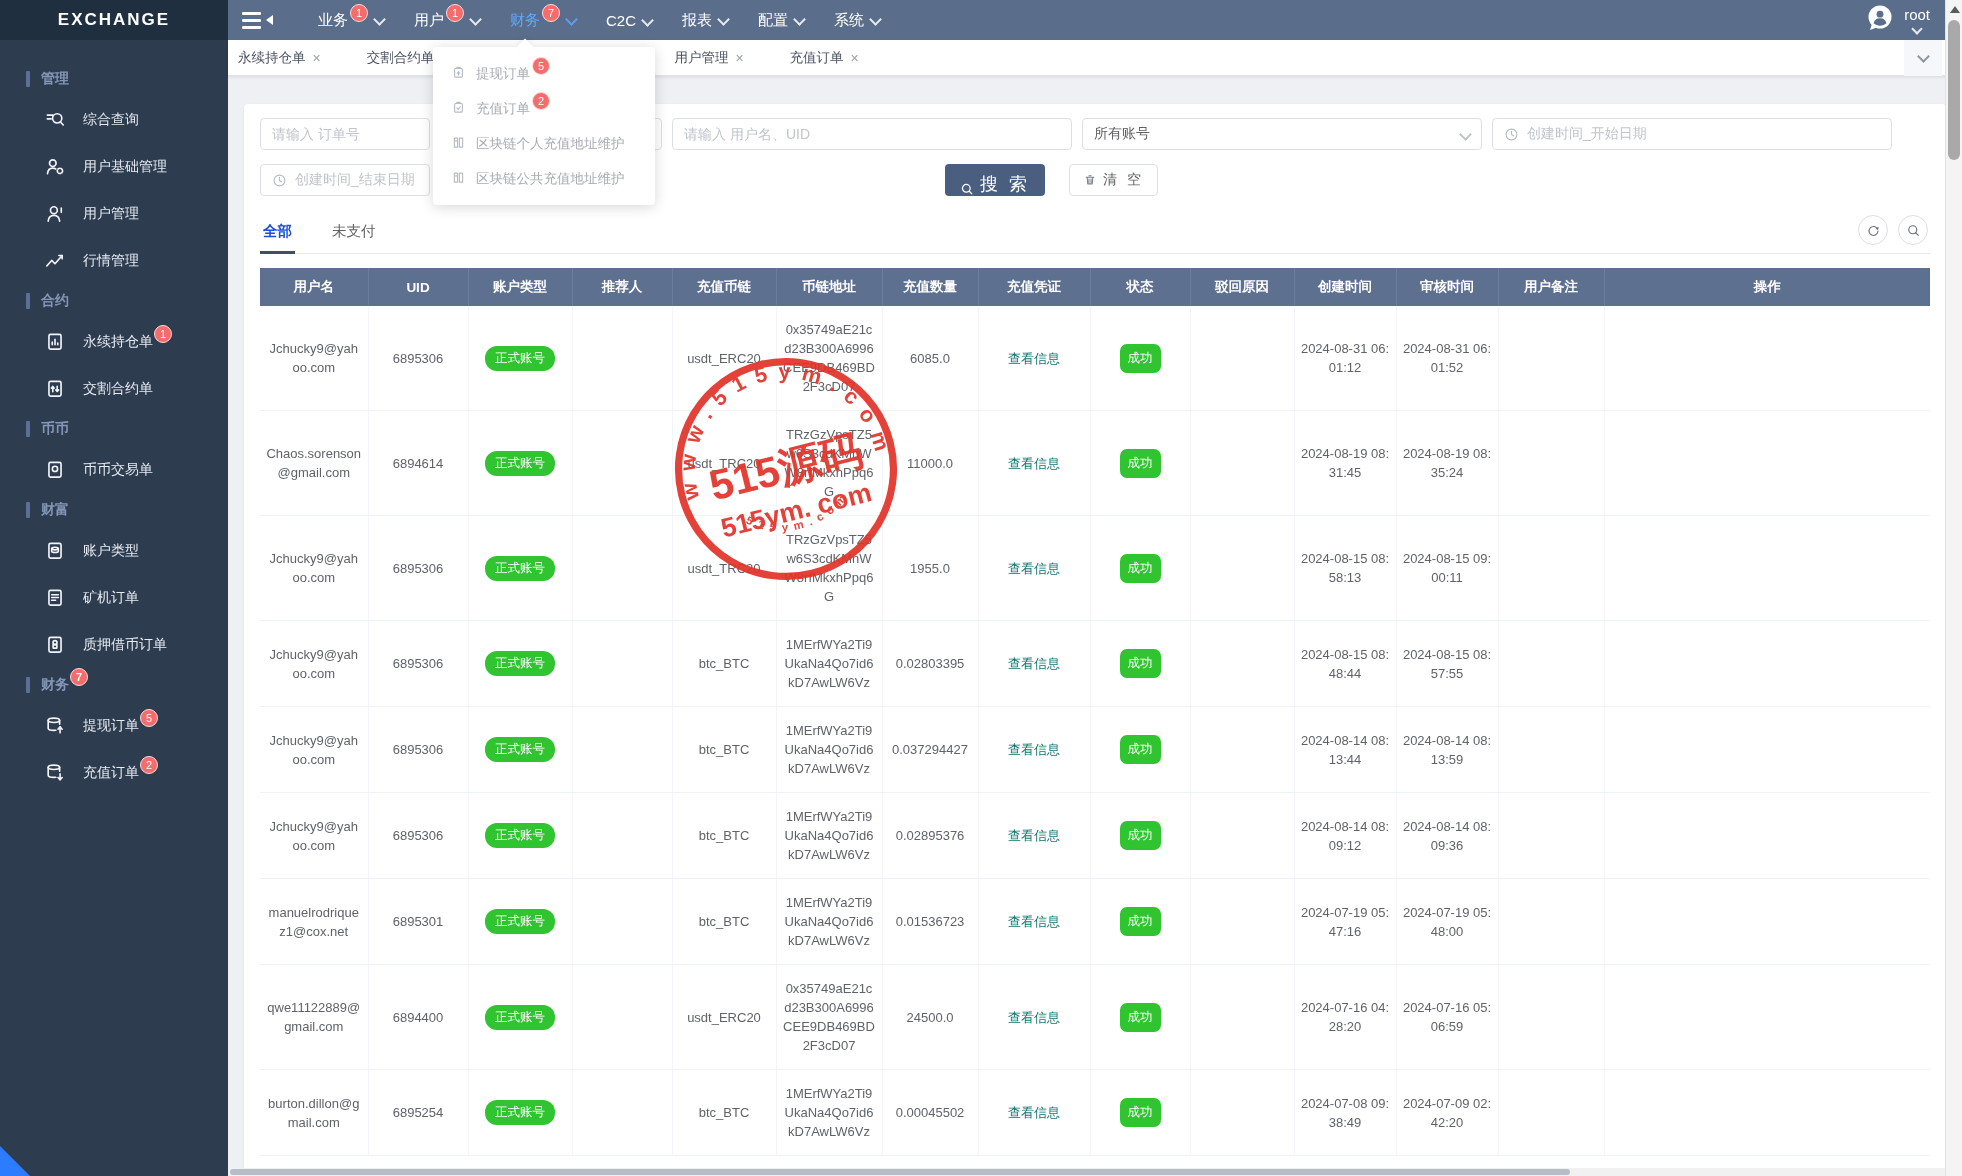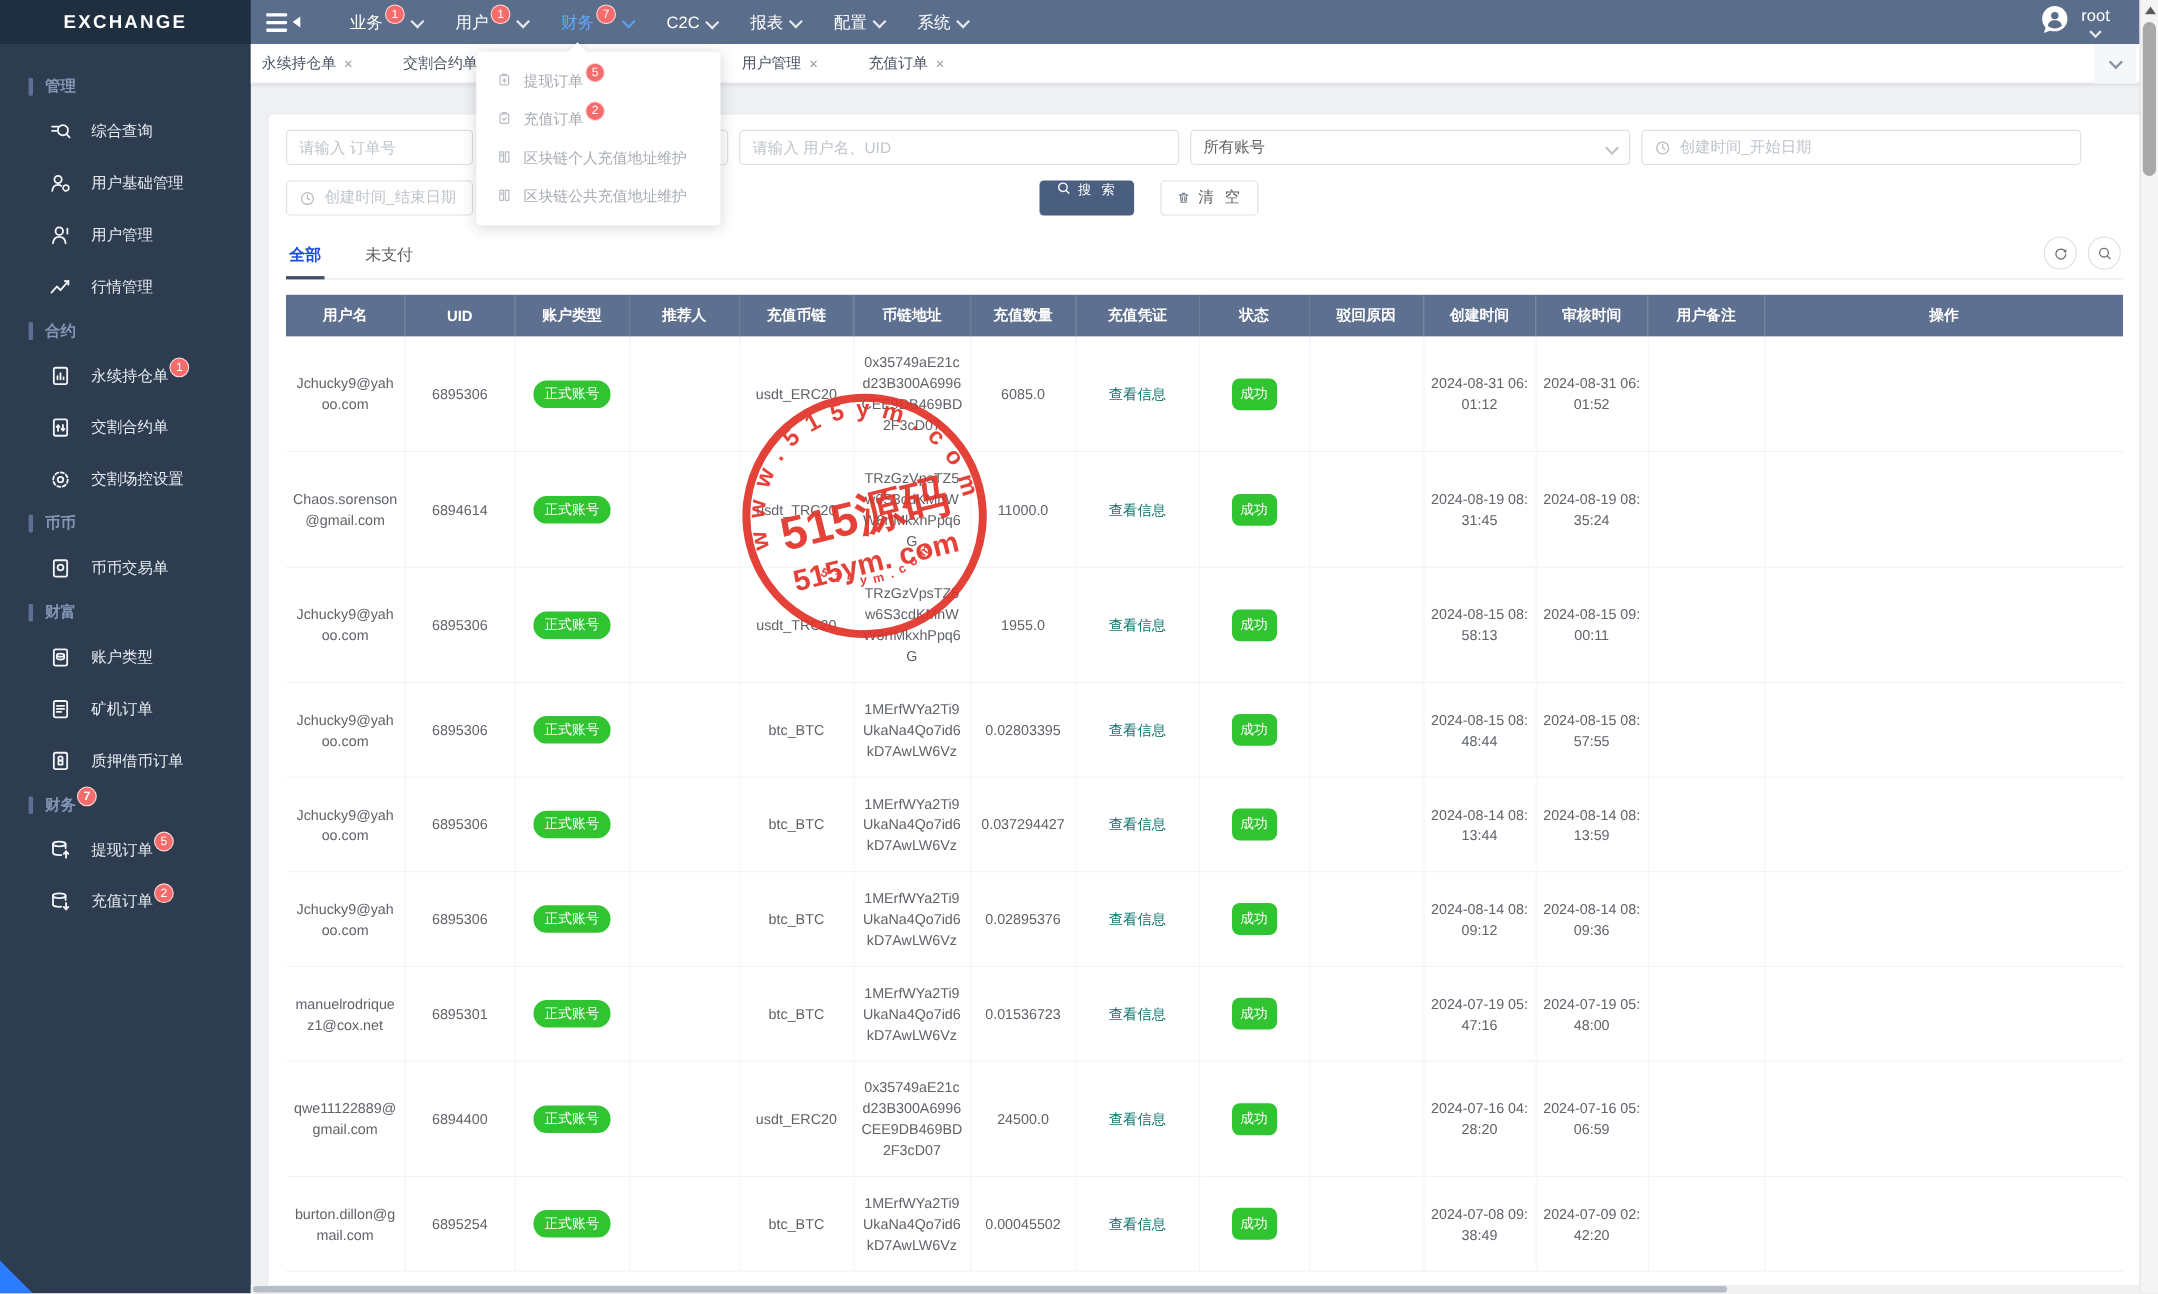--- a/index.html
+++ b/index.html
@@ -13,21 +13,21 @@
   .nav { flex:1; display:flex; align-items:center; color:#fff; }
   .hamburger { width:30px; height:22px; margin-left:14px; display:flex; align-items:center; cursor:pointer; }
   .hbars { display:flex; flex-direction:column; gap:4px; }
   .hbars i { display:block; width:19px; height:3px; background:#fff; border-radius:1px; }
   .htri { width:0; height:0; border-top:5px solid transparent; border-bottom:5px solid transparent; border-right:7px solid #fff; margin-left:5px; }
   .menus { display:flex; align-items:center; margin-left:46px; gap:30px; }
   .menu-item { position:relative; display:flex; align-items:flex-start; font-size:15px; cursor:pointer; color:#fff; }
   .menu-item.active { color:#5ea8ff; }
   .menu-badge { background:#f56c6c; color:#fff; border:1px solid #ffd9d9; font-size:11px; min-width:18px; height:18px; line-height:16px; border-radius:9px; text-align:center; padding:0 4px; margin-left:2px; margin-top:-7px; }
   .chev { width:9px; height:9px; border-right:2px solid currentColor; border-bottom:2px solid currentColor; transform:rotate(45deg); margin:4px 0 0 7px; opacity:.85; }
-  .userbox { margin-left:auto; margin-right:44px; display:flex; align-items:center; gap:9px; }
+  .userbox { margin-left:auto; margin-right:32px; display:flex; align-items:center; gap:9px; }
   .uname { display:flex; flex-direction:column; align-items:center; color:#fff; font-size:15px; line-height:15px; }
   .uname .chev { margin:3px 0 0 0; width:8px; height:8px; }
 
   
   .sidebar { position:absolute; left:0; top:40px; width:228px; height:1136px; background:#2e3c50; z-index:15; padding-top:22px; }
   .side-section { display:flex; align-items:center; height:34px; padding-left:26px; color:#8496b6; font-size:14px; font-weight:bold; }
   .side-section .bar { width:4px; height:16px; background:#5c7096; margin-right:11px; border-radius:1px; }
   .side-item { display:flex; align-items:center; height:47px; padding-left:44px; color:#e7ebf2; font-size:14px; cursor:pointer; }
   .side-item .icon { width:22px; height:22px; margin-right:17px; color:#f2f4f8; flex:0 0 auto; }
   .side-item .icon svg { width:22px; height:22px; }
@@ -59,21 +59,21 @@
 
   .filters-row { display:flex; align-items:center; margin-bottom:14px; }
   .f-input { height:32px; border:1px solid #dcdfe6; border-radius:4px; background:#fff; display:flex; align-items:center; padding:0 11px; font-size:14px; color:#c0c4cc; margin-right:10px; }
   .f-input input { border:none; outline:none; width:100%; font-size:14px; color:#606266; font-family:inherit; }
   .f-input input::placeholder { color:#c0c4cc; }
   .w170 { width:170px; } .w222 { width:222px; } .w400 { width:400px; }
   .f-select { justify-content:space-between; color:#606266; cursor:pointer; }
   .f-select .chev { border-color:#b6bac2; margin:0; }
   .f-date .clock { width:15px; height:15px; margin-right:8px; color:#b6bac2; flex:0 0 auto; }
   .f-date .clock svg { width:15px; height:15px; }
-  .btn-search { height:32px; background:#4a5f80; color:#fff; border:none; border-radius:4px; font-size:12px; padding:0 15px; display:flex; align-items:flex-start; gap:6px; margin-left:505px; cursor:pointer; font-family:inherit; letter-spacing:3px; }
+  .btn-search { height:32px; background:#4a5f80; color:#fff; border:none; border-radius:4px; font-size:18px; padding:0 15px; display:flex; align-items:flex-end; gap:6px; margin-left:505px; cursor:pointer; font-family:inherit; letter-spacing:3px; }
   .btn-clear { height:32px; background:#fff; color:#606266; border:1px solid #dcdfe6; border-radius:4px; font-size:14px; padding:0 13px; display:flex; align-items:center; gap:6px; margin-left:24px; cursor:pointer; font-family:inherit; letter-spacing:3px; }
   .btn-search svg,.btn-clear svg { width:14px; height:14px; }
 
   .ctabs { display:flex; align-items:flex-end; border-bottom:1px solid #e4e7ed; margin-top:20px; height:38px; position:relative; }
   .ctab { font-size:14.5px; color:#606266; padding:0 3px 12px 3px; margin-right:34px; cursor:pointer; position:relative; }
   .ctab.active { color:#1d4ed8; font-weight:bold;text-align:right; }
   .ctab.active:after { content:""; position:absolute; left:0; right:0; bottom:-1px; height:3px; background:#3e4f66; }
   .ctab-tools { position:absolute; right:2px; bottom:8px; display:flex; gap:10px; }
   .circle-btn { width:30px; height:30px; border:1px solid #dcdfe6; border-radius:50%; background:#fff; display:flex; align-items:center; justify-content:center; color:#6a7077; cursor:pointer; }
   .circle-btn svg { width:15px; height:15px; }
@@ -238,28 +238,20 @@
 
   <div class="side-item">
     <span class="icon"><svg viewBox="0 0 20 20">
             <rect class="st" x="4.5" y="3" width="11" height="13.5" rx="1.5"></rect>
             <path class="st" d="M8 12.5V7.8M8 7.8L6.8 9.2M8 7.8l1.2 1.4M12 7.5v4.7M12 12.2l-1.2-1.4M12 12.2l1.2-1.4"></path>
           </svg></span>
     <span class="lbl">交割合约单</span>
 
   </div>
 
-  <div class="side-item">
-    <span class="icon"><svg viewBox="0 0 20 20">
-            <circle class="st" cx="10" cy="10" r="6" stroke-dasharray="2.7 2"></circle>
-            <circle class="st" cx="10" cy="10" r="2.3"></circle>
-          </svg></span>
-    <span class="lbl">交割场控设置</span>
-
-  </div>
 
   <div class="side-section">
     <span class="bar"></span>
     <span class="lbl">币币</span>
 
   </div>
 
   <div class="side-item">
     <span class="icon"><svg viewBox="0 0 20 20">
             <rect class="st" x="4.5" y="3" width="11" height="13.5" rx="1.5"></rect>

